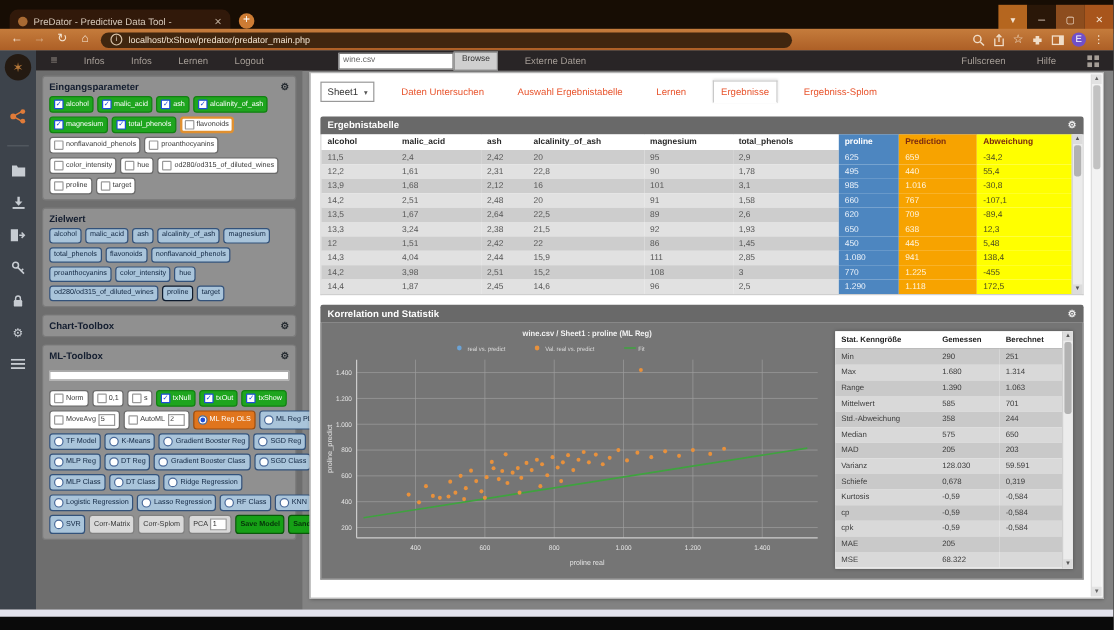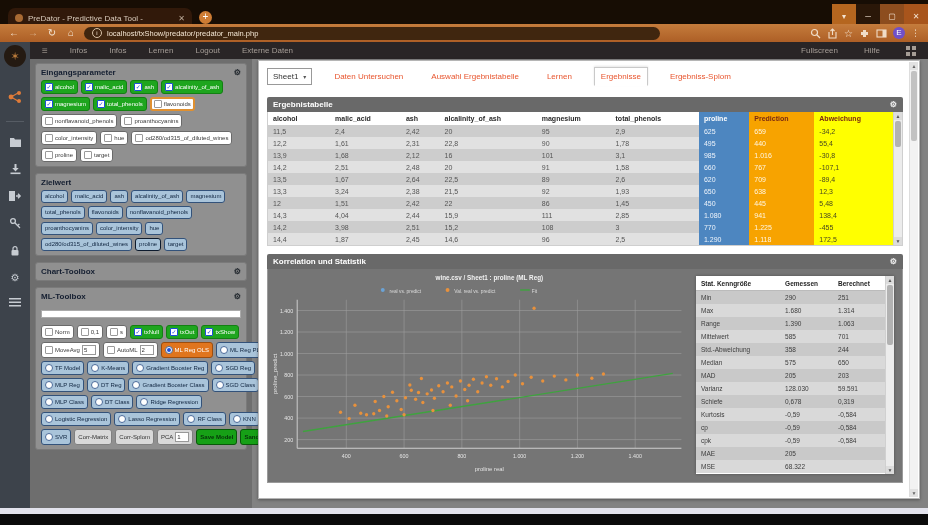--- a/index.html
+++ b/index.html
@@ -194,20 +194,24 @@
         <rect x="0" y="7" width="12" height="1.5" fill="#c7ccd2"></rect>
       </svg>
   </div>
 
   <div class="nav">
     <span class="burger">≡</span>
     <span>Infos</span>
     <span>Infos</span>
     <span>Lernen</span>
     <span>Logout</span>
+    <span class="filebox">
+      <input value="wine.csv" style="">
+      <span class="browse">Browse</span>
+    </span>
     <span>Externe Daten</span>
     <span class="right">
       <span>Fullscreen</span>
       <span>Hilfe</span>
       <svg class="ic" width="10" height="10" viewBox="0 0 10 10">
           <rect x="0" y="0" width="4" height="4" fill="#a59d96"></rect>
           <rect x="6" y="0" width="4" height="4" fill="#a59d96"></rect>
           <rect x="0" y="6" width="4" height="4" fill="#a59d96"></rect>
           <rect x="6" y="6" width="4" height="4" fill="#a59d96"></rect>
         </svg>

